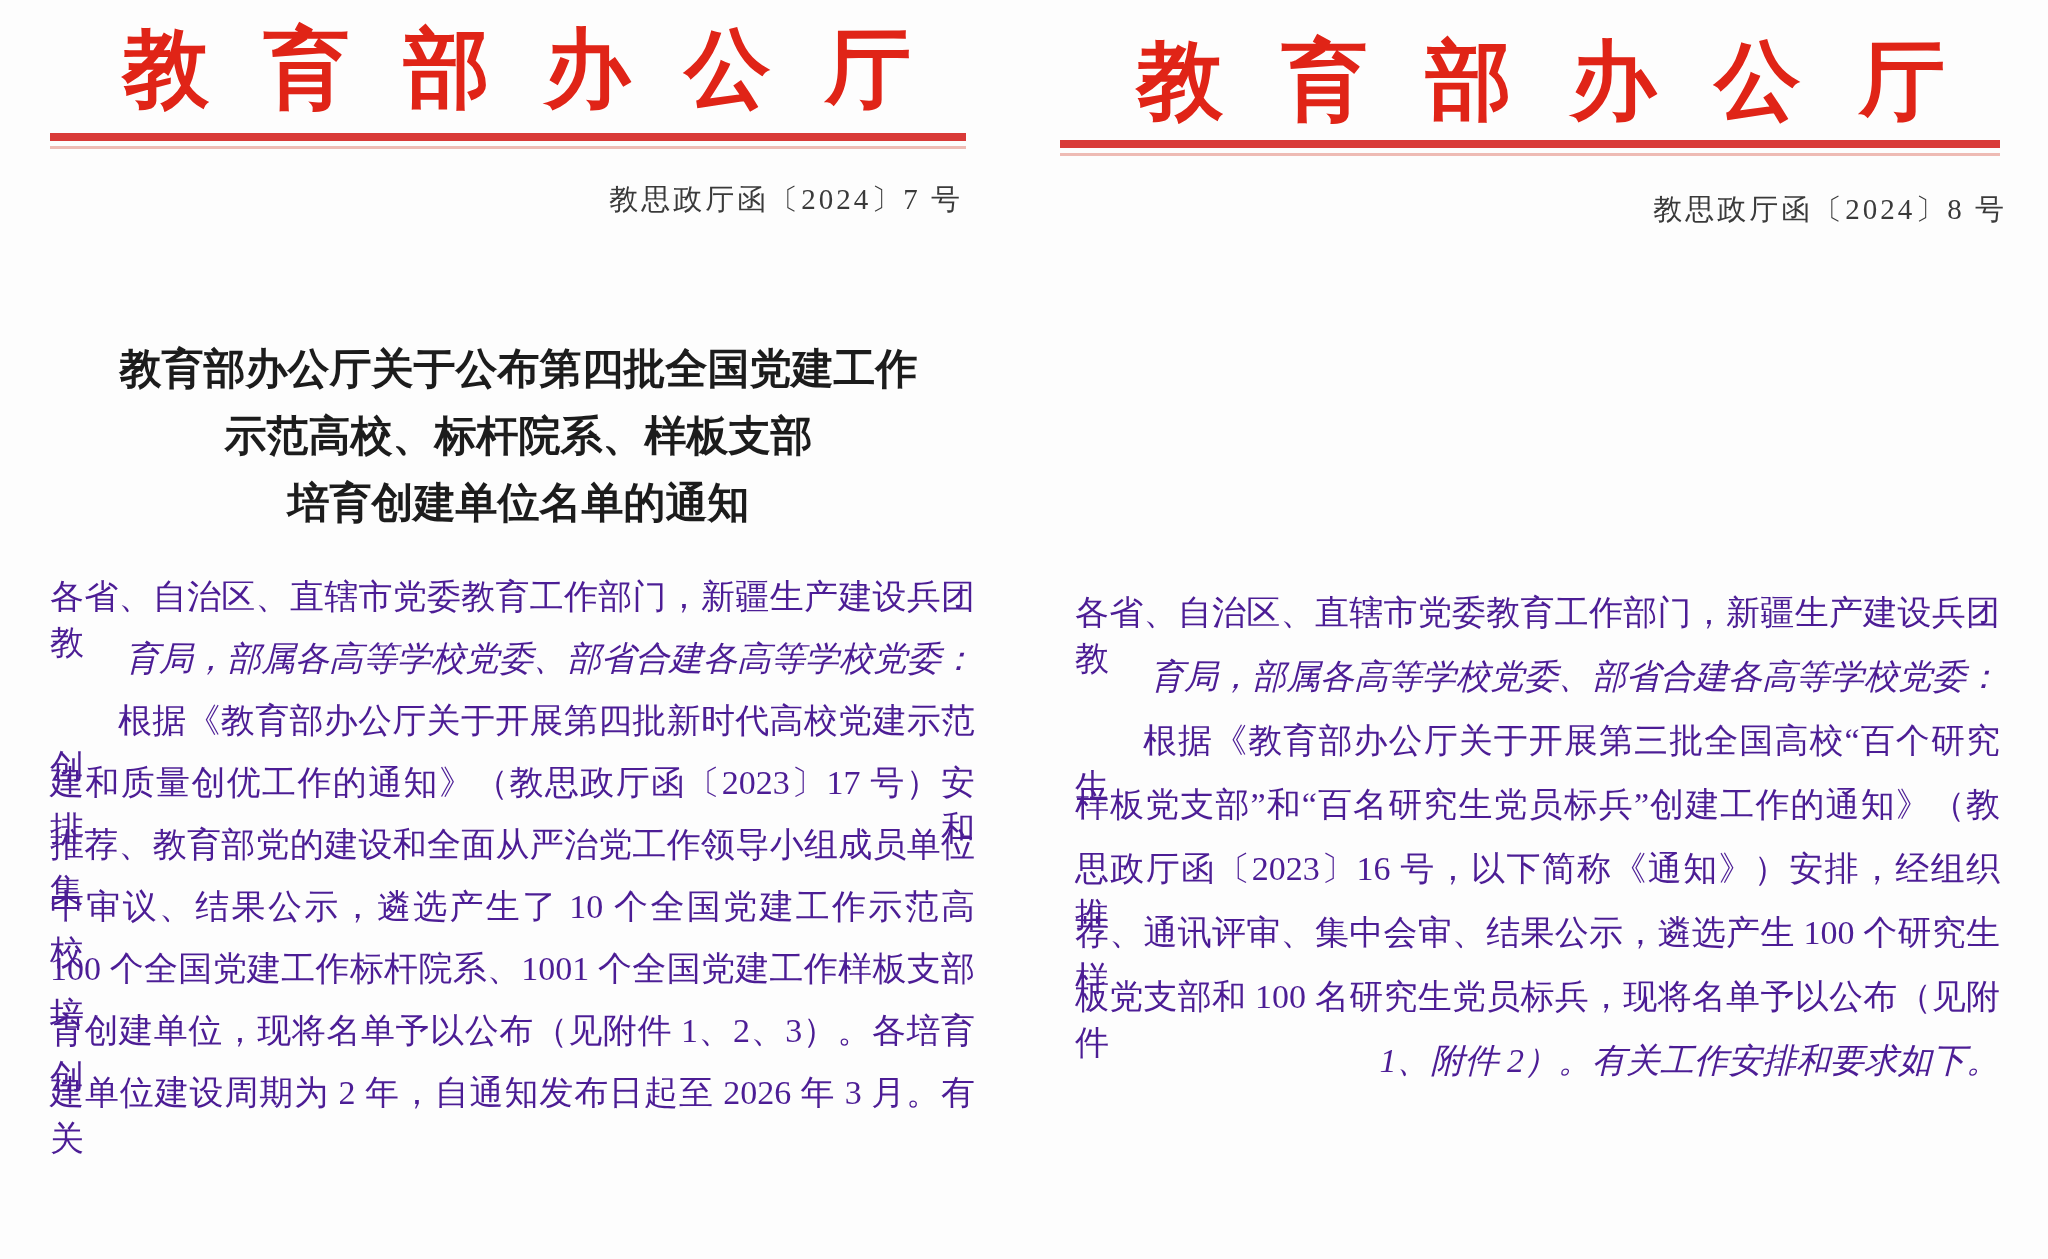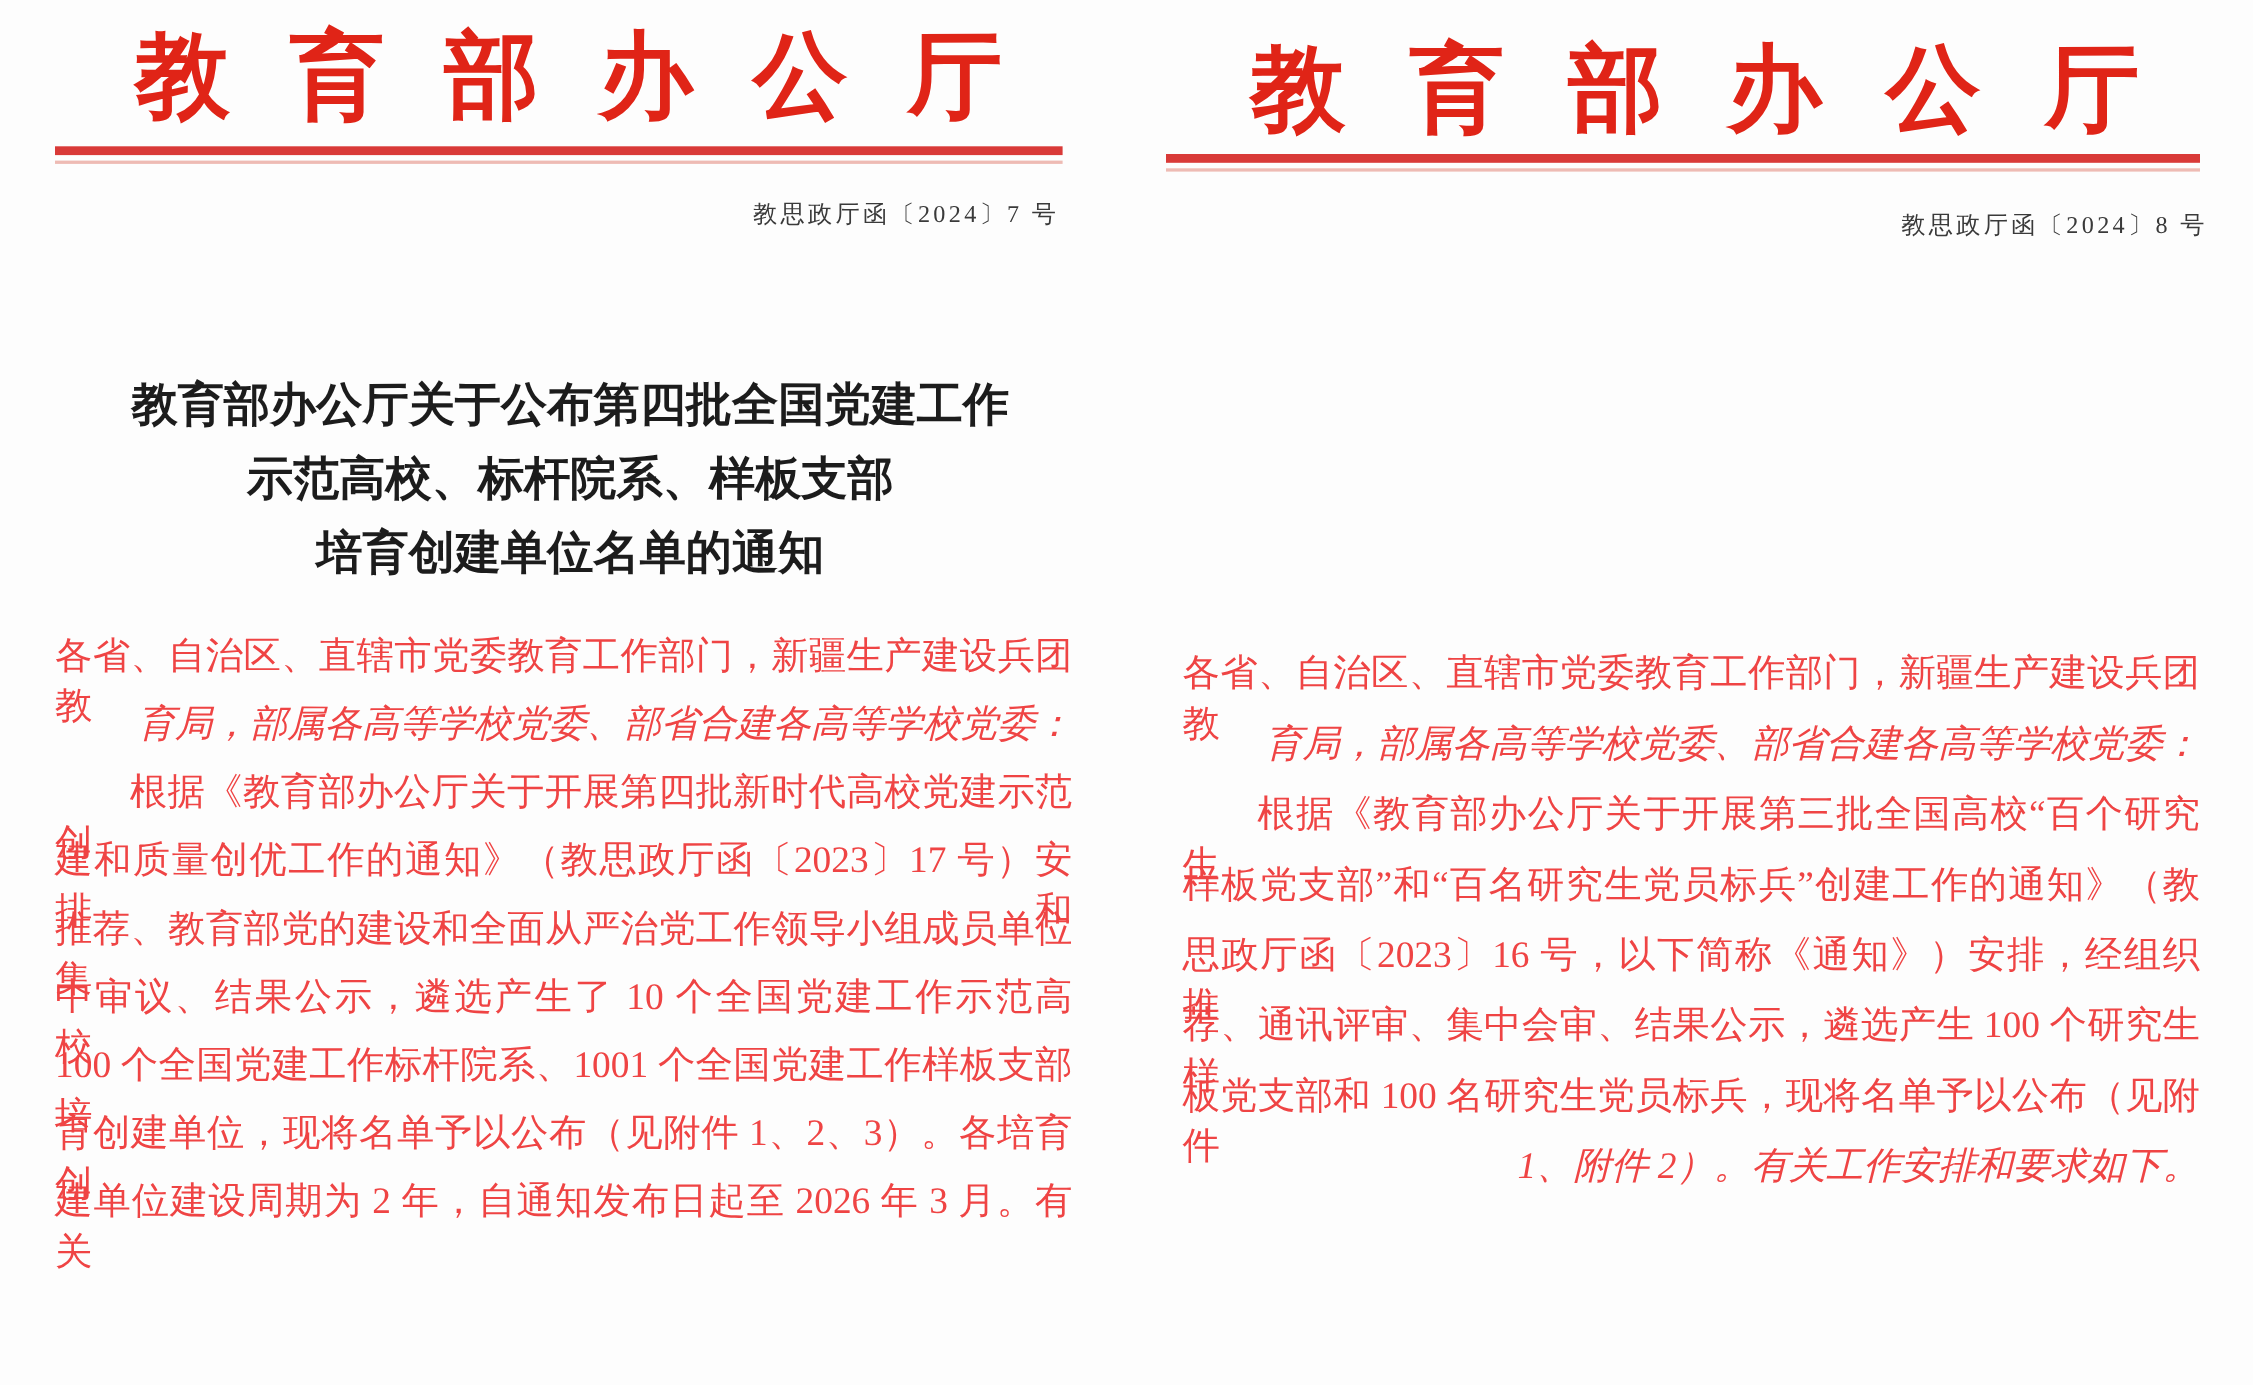--- a/index.html
+++ b/index.html
@@ -28,41 +28,41 @@
   #page-right .agency-header{left:107px;top:38px;width:808px;}
 
   .sep-wrap{position:absolute;}
   #page-left .sep-wrap{left:50px;top:133px;width:916px;}
   #page-right .sep-wrap{left:30px;top:140px;width:940px;}
   .sep-thick{height:8px;background:var(--line-red,#d93a38);}
   .sep-thin{height:3px;margin-top:5px;background:var(--line-pink,#eebbb4);}
 
   .doc-number{
     position:absolute;
-    font-size:22px;color:#3a3a3a;
+    font-size:29px;color:#3a3a3a;
     letter-spacing:3px;
     white-space:nowrap;
   }
   #page-left .doc-number{right:47px;top:180px;}
   #page-right .doc-number{right:41px;top:190px;}
 
   .title-block{
     position:absolute;left:0;right:0;
     text-align:center;
     font-weight:bold;color:#1c1c1c;
   }
   #page-left .title-block{top:336px;font-size:42px;line-height:67px;padding-left:27px;}
   #page-right .title-block{top:352px;font-size:44px;line-height:70px;}
   .title-line{white-space:nowrap;}
 
   .body-block{position:absolute;}
   #page-left .body-block{left:50px;top:574px;width:925px;}
   #page-right .body-block{left:45px;top:590px;width:925px;}
   .body-line{
-    font-size:34px;color:#ef4444;
+    font-size:34px;color:#4c1d95;
     height:62px;line-height:46px;
     white-space:normal;
   }
   #page-right .body-line{height:64px;}
   .fill{text-align:justify;text-align-last:justify;}
   .plain{text-align:right;font-style:italic;}
   .indent{text-indent:2em;}
 </style>
 </head>
 <body>

